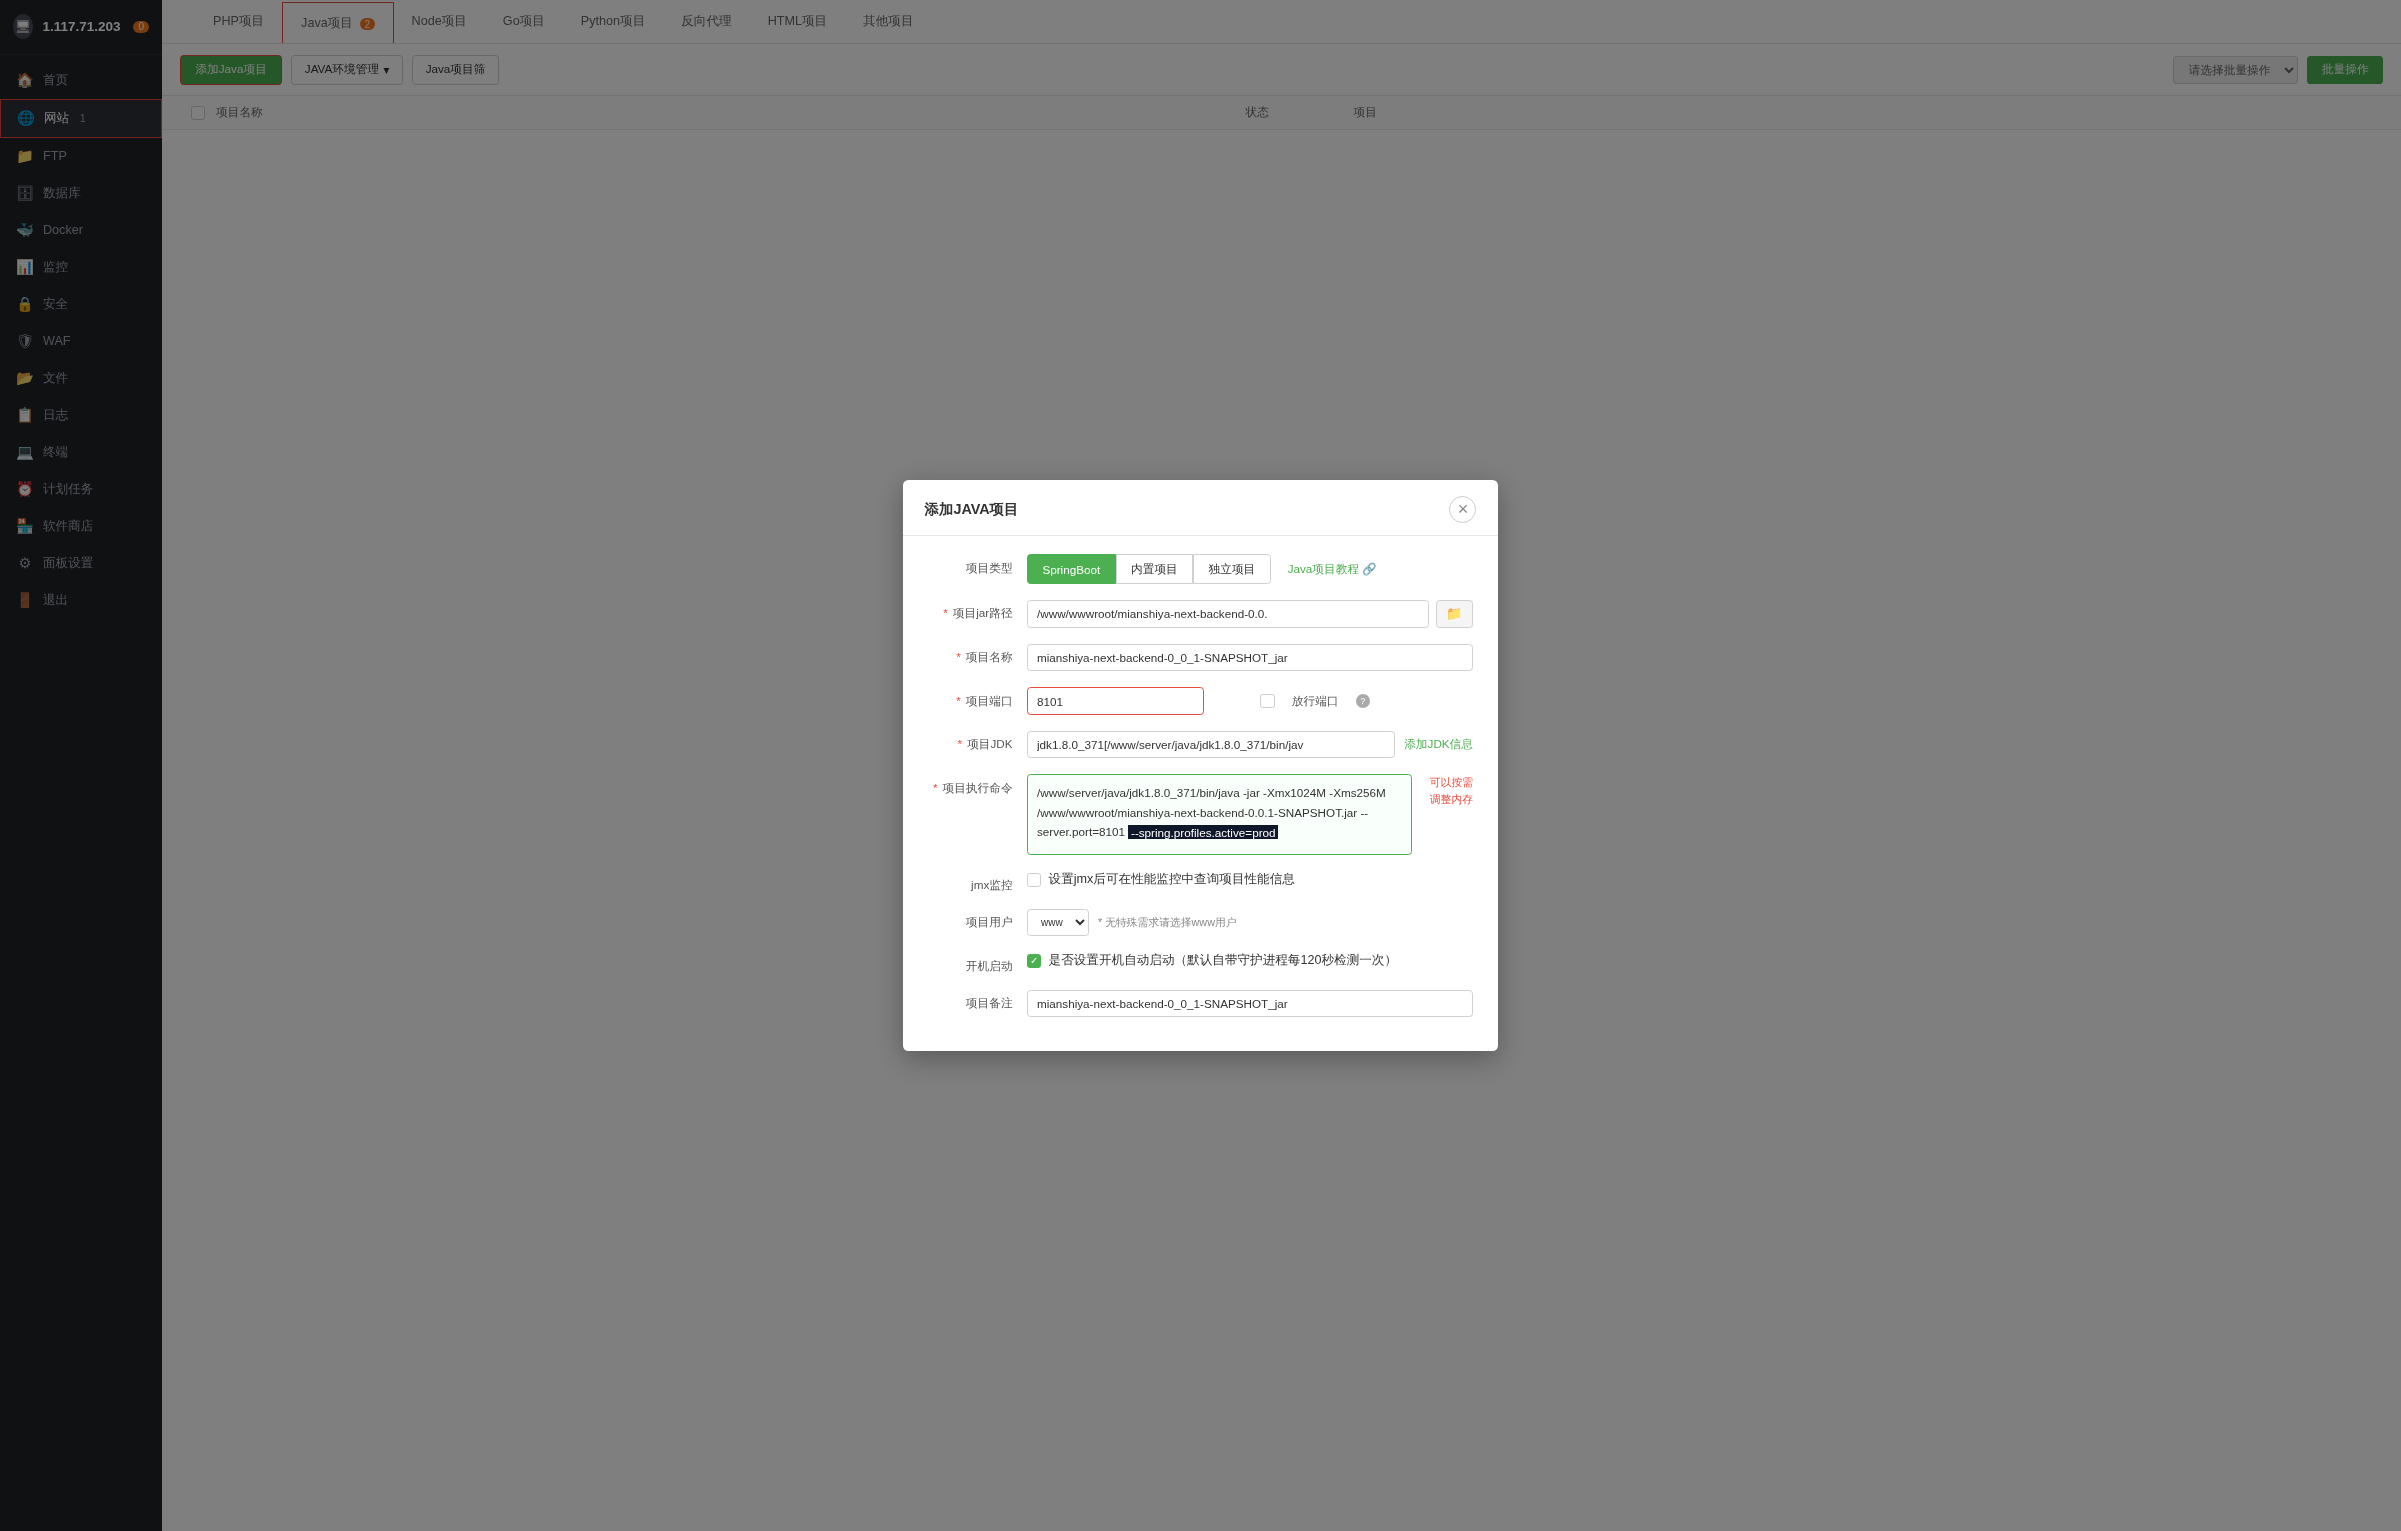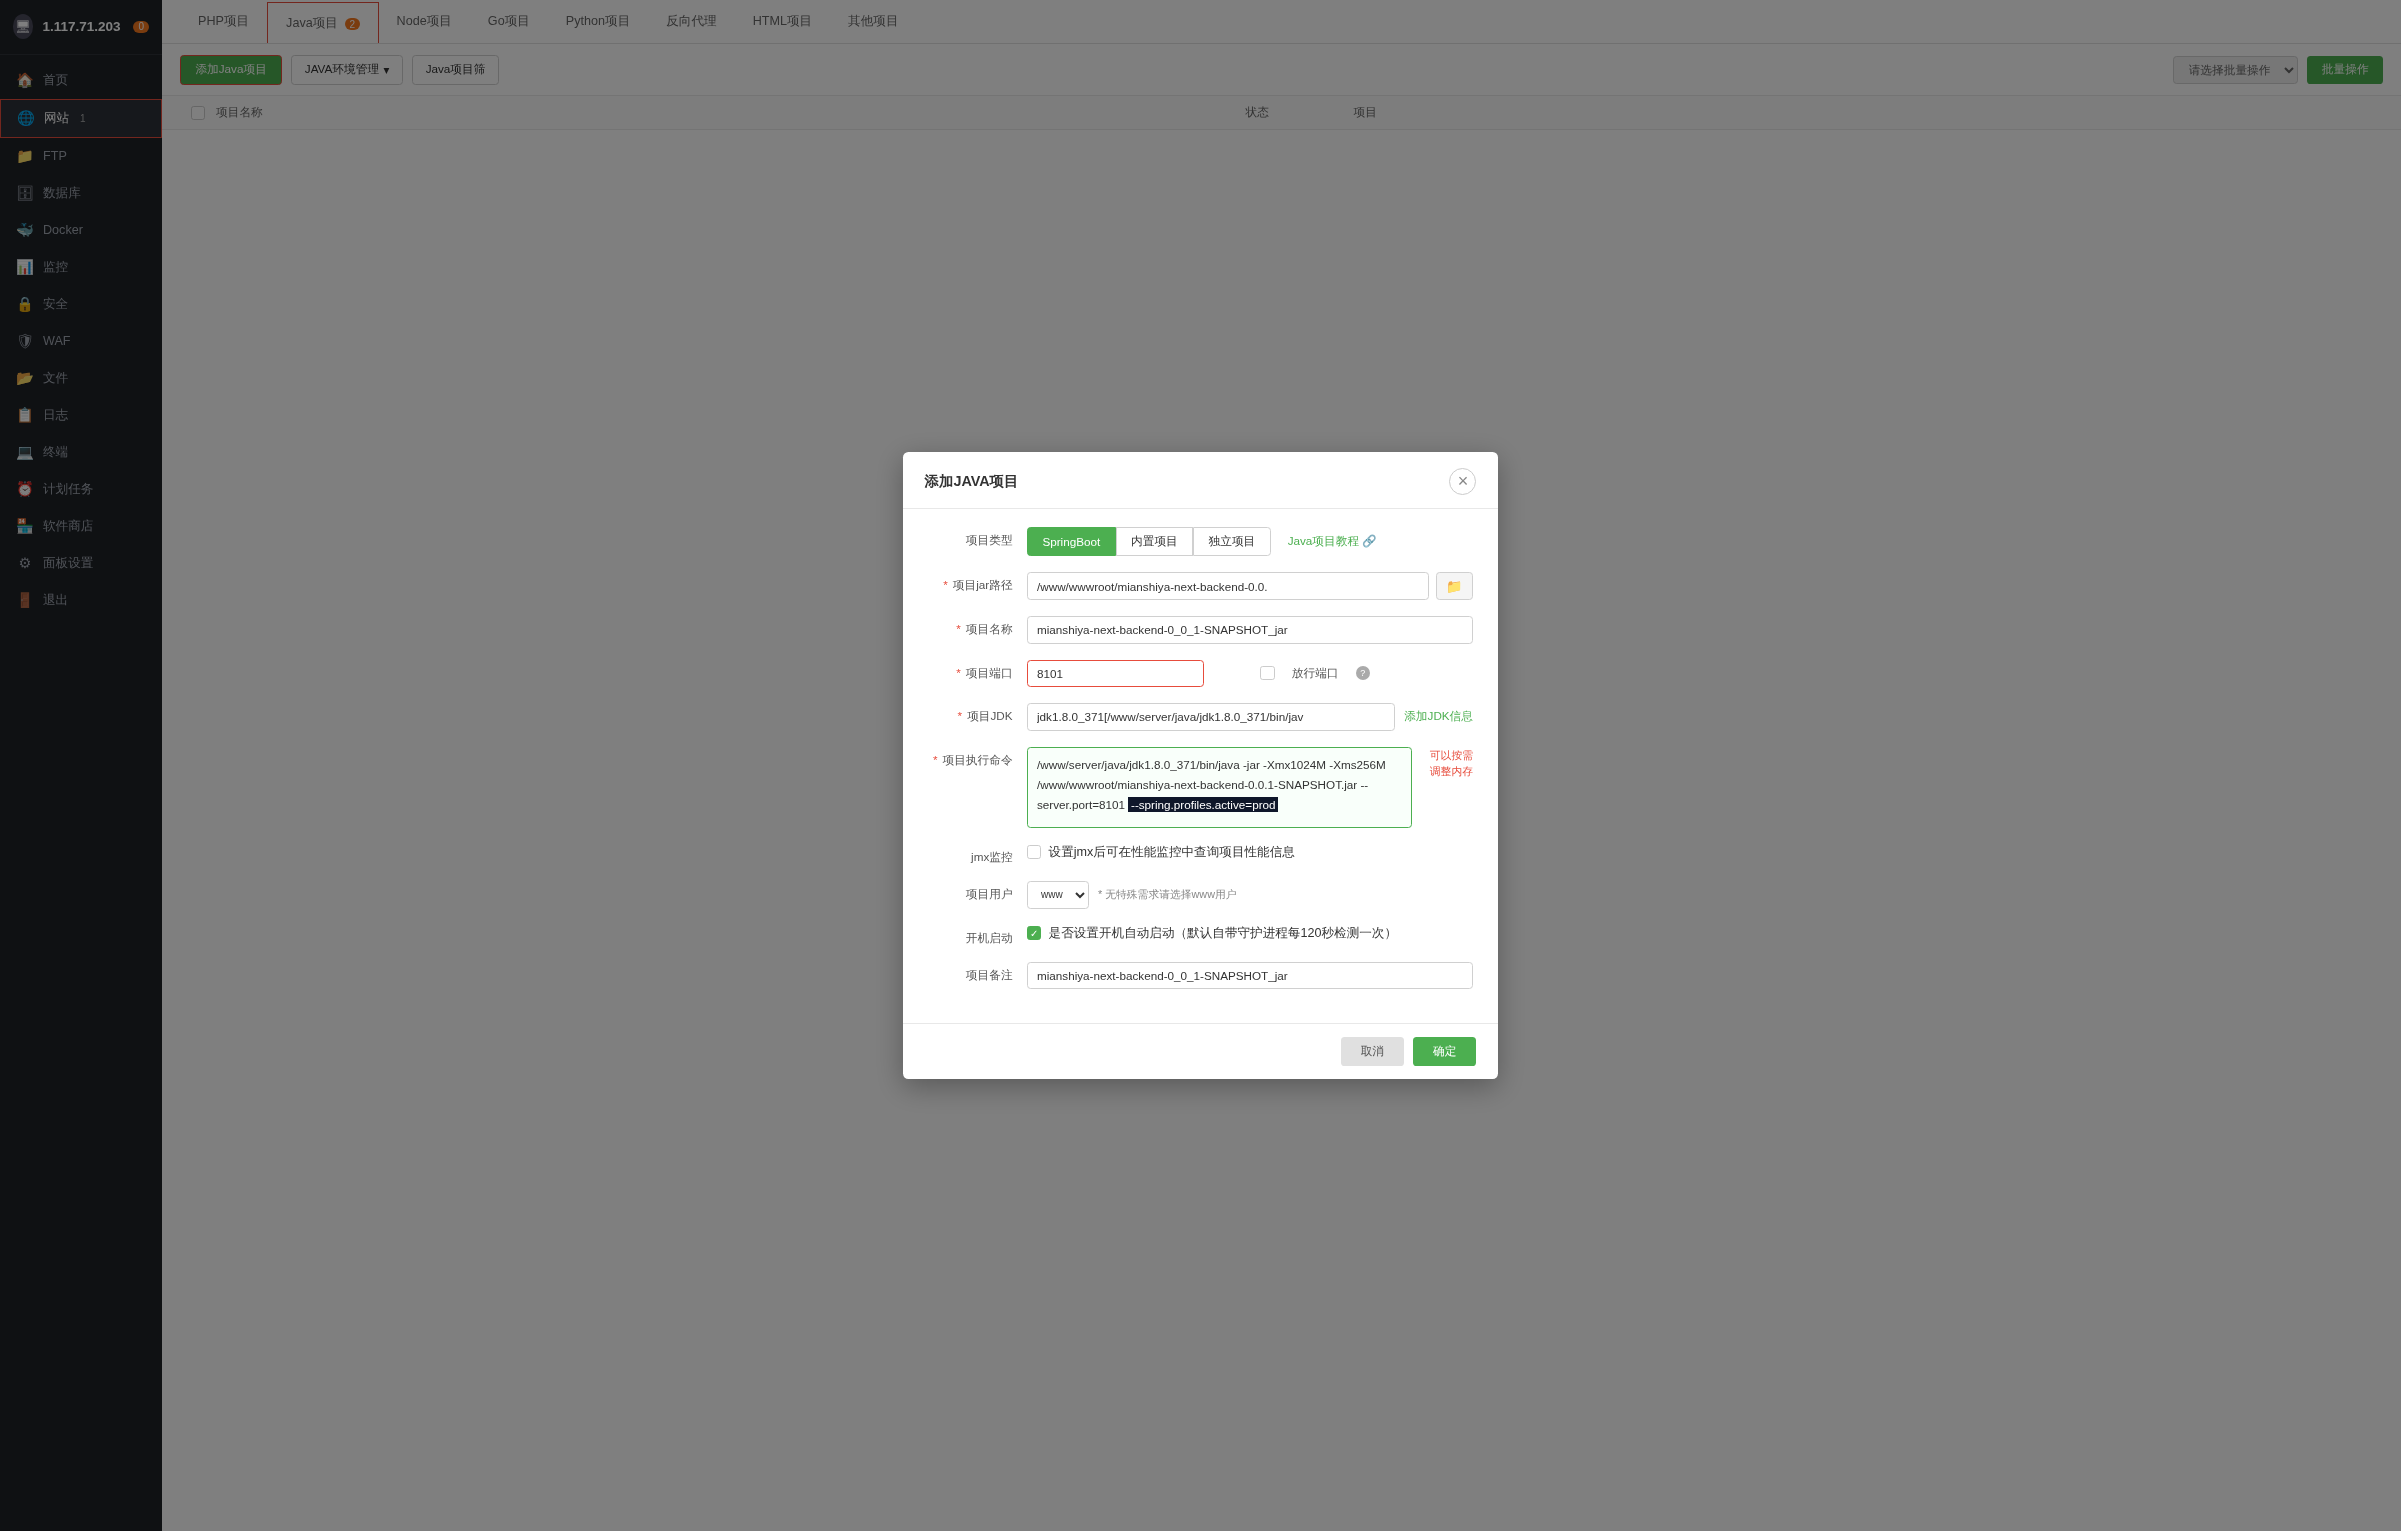--- a/index.html
+++ b/index.html
@@ -13,21 +13,21 @@
     .sidebar-badge { background: #f5781e; color: #fff; font-size: 10px; border-radius: 9px; padding: 0.9px 5.4px; margin-left: 3.6px; }
     .sidebar-nav { flex: 1; padding: 7.2px 0; }
     .sidebar-item { display: flex; align-items: center; gap: 9px; padding: 10px 16px; cursor: pointer; color: #a0a6b0; font-size: 12.6px; }
     .sidebar-item.active { background: #2c3038; color: #fff; border-left: 2.7px solid #4CAF50; }
     .sidebar-item-icon { font-size: 14.4px; width: 18px; text-align: center; }
 
     
     .main { flex: 1; display: flex; flex-direction: column; background: #f0f2f5; overflow: hidden; }
 
     
-    .tabs-bar { background: #fff; border-bottom: 0.9px solid #e0e0e0; display: flex; align-items: flex-end; padding: 0 18px; }
+    .tabs-bar { background: #fff; border-bottom: 0.9px solid #e0e0e0; display: flex; align-items: flex-end; padding: 0 33px; }
     .tab-item { padding: 12.6px 18px; cursor: pointer; color: #666; font-size: 12.6px; border-bottom: 1.8px solid transparent; position: relative; }
 
     
     .toolbar { background: #fff; padding: 10.8px 18px; display: flex; align-items: center; gap: 9px; border-bottom: 0.9px solid #e8e8e8; }
     .btn-add { background: #4CAF50; color: #fff; border: none; padding: 6.3px 14.4px; border-radius: 3.6px; cursor: pointer; font-size: 11.7px; border: 1.8px solid #e74c3c; }
     .btn-env { background: #fff; color: #333; border: 0.9px solid #d0d0d0; padding: 6.3px 12.6px; border-radius: 3.6px; cursor: pointer; font-size: 11.7px; display: flex; align-items: center; gap: 4.5px; }
     .btn-batch-op { background: #4CAF50; color: #fff; border: none; padding: 6.3px 14.4px; border-radius: 3.6px; cursor: pointer; font-size: 11.7px; }
     .select-batch { border: 0.9px solid #d0d0d0; border-radius: 3.6px; padding: 5.4px 10.8px; font-size: 11.7px; color: #666; }
 
     
@@ -334,19 +334,15 @@
       </div>
 
       <div class="form-row">
         <div class="form-label">项目备注</div>
         <div class="form-control">
           <input type="text" class="form-input" value="mianshiya-next-backend-0_0_1-SNAPSHOT_jar" style="">
         </div>
       </div>
     </div>
 
-    <div class="dialog-footer">
-      <button class="btn-cancel">取消</button>
-      <button class="btn-confirm">确定</button>
-    </div>
   </div>
 </div>
 
 
 </body></html>

